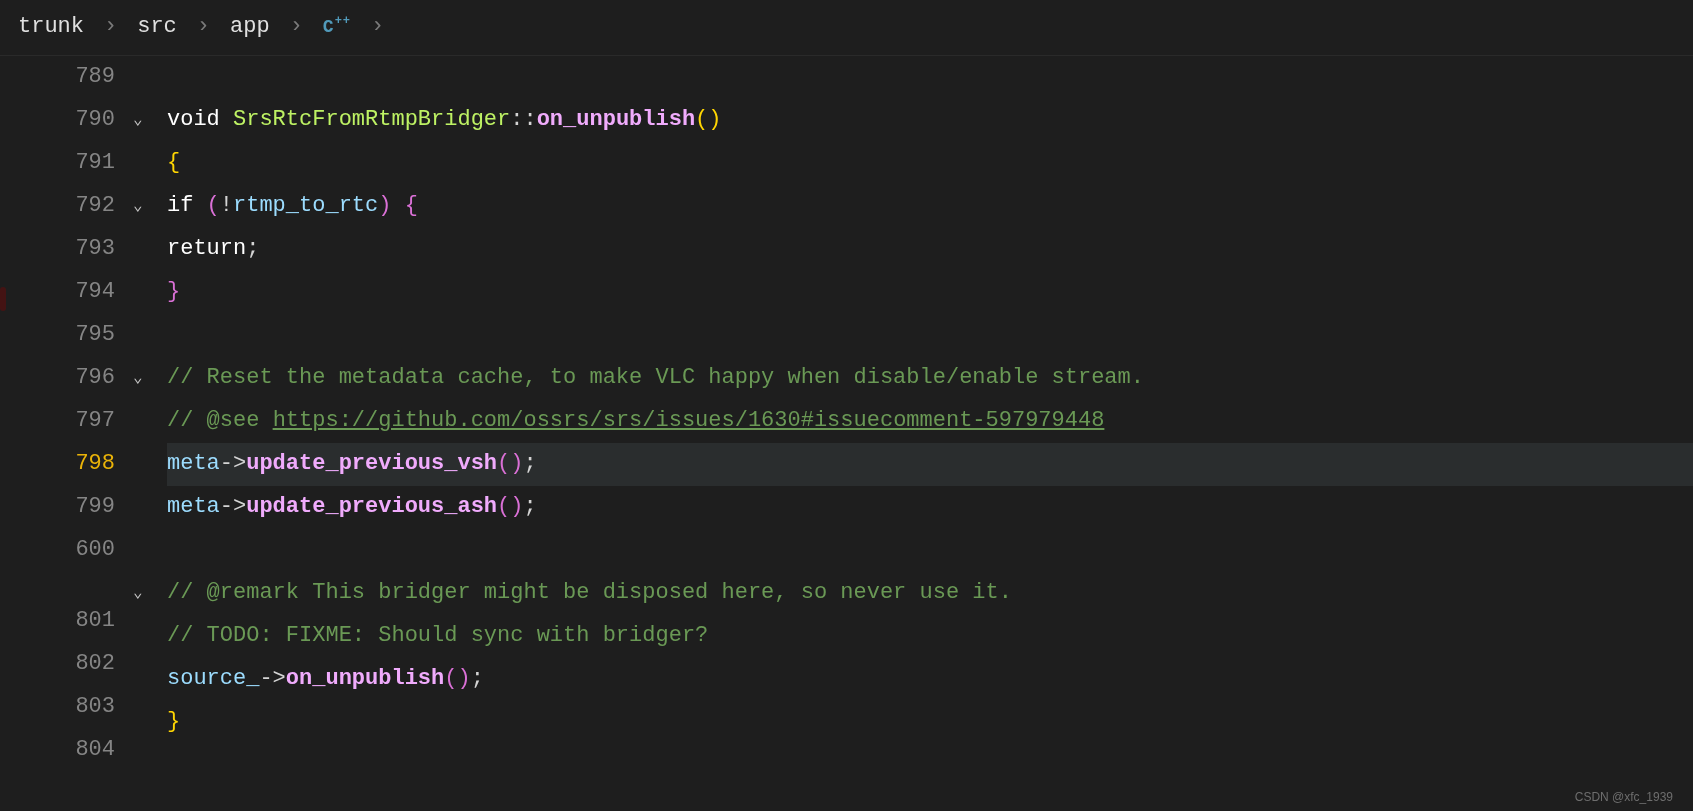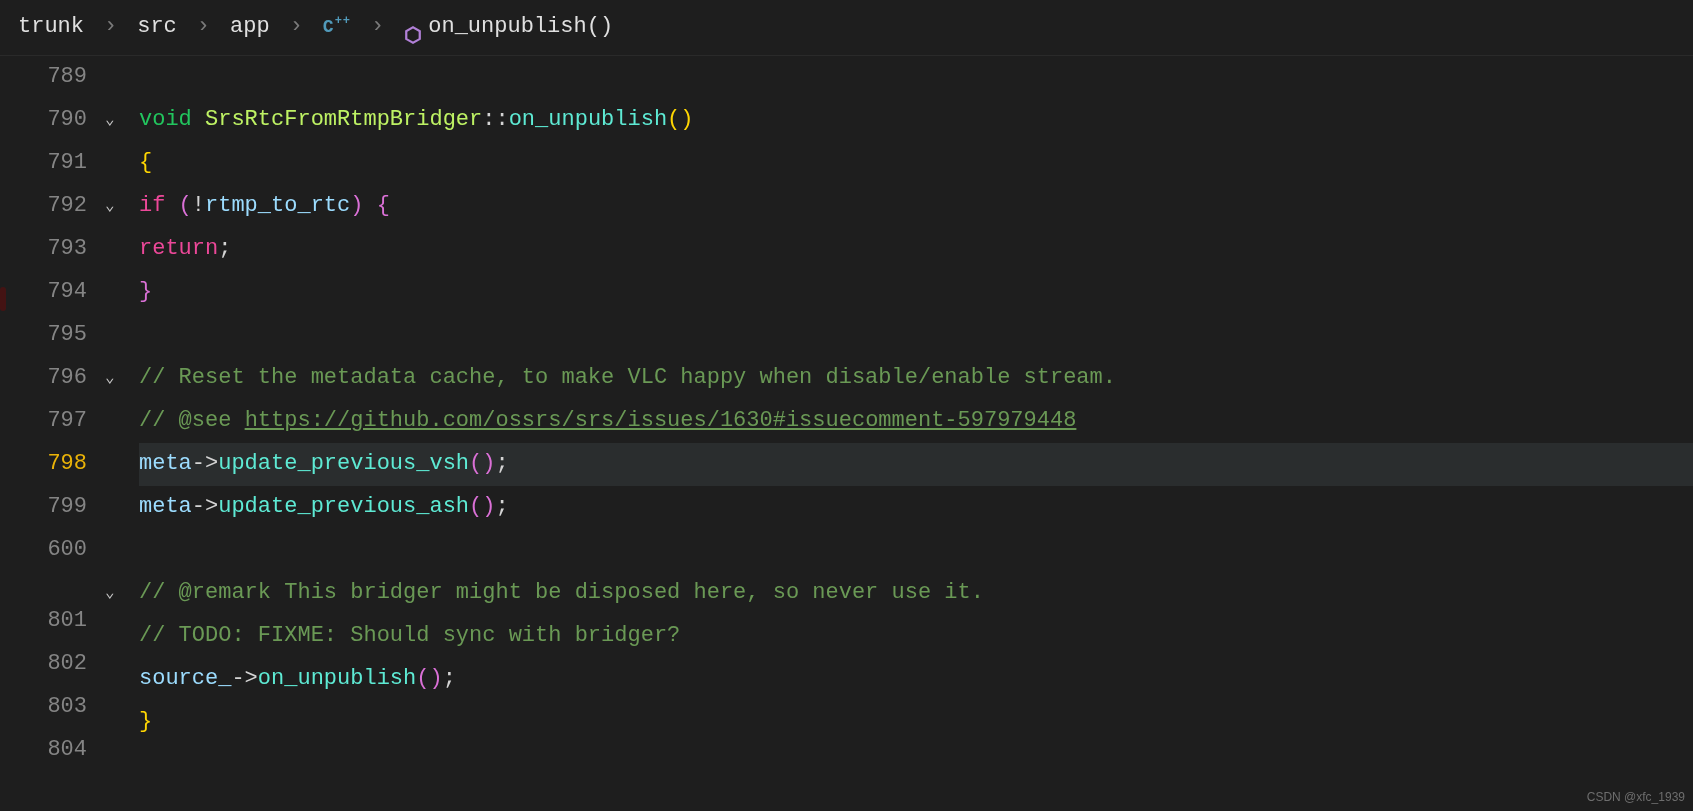--- a/index.html
+++ b/index.html
@@ -27,21 +27,21 @@
     }
     .breadcrumbs .sep { color:#7a7a7a; }
     .crumb { display:inline-flex; align-items:center; gap:6px; color:#e0e0e0; cursor:pointer;}
     .crumb span { color:#e0e0e0; }
     .crumb-icon.cpp { color:#519aba; font-weight:700; font-size:18px; letter-spacing:1px;}
     .crumb-icon.cpp sup{ font-size:12px; vertical-align:top;}
     .crumb-icon.method { color:#b180d7; display:inline-block; width:18px; height:18px; }
     .crumb-icon.method svg{ width:18px; height:18px; }
 
     
-    .editor { display:flex; height:calc(100% - 56px); position:relative;}
+    .editor { display:flex; height:calc(100% - 56px); position:relative;padding-left:28px;}
     .gutter {
       width:105px;
       text-align:right;
       padding-right:18px;
       color:#858585;
       user-select:none;
       font-size:22px;
     }
     .fold-col {
       width:34px;
@@ -52,35 +52,35 @@
     .code {
       flex:1;
       white-space:pre;
     }
     .line { height:43px; display:flex; align-items:center; }
     .gutter .line.active { color:#eab308; }
     .code .line.active { background:#2a2d2e; }
     .gutter .line.active { background:transparent; }
 
     
-    .kw   { color:#22c55e; }
+    .kw   { color:#ffffff; }
     .type { color:#bef264; }
-    .fn   { color:#5eead4; }
+    .fn   { color:#f0abfc;font-weight:bold; }
     .var  { color:#9cdcfe; }
     .op   { color:#d4d4d4; }
     .br-y { color:#ffd602; }
     .br-p { color:#da70d6; }
-    .ctl  { color:#ec4899; }
+    .ctl  { color:#ffffff; }
     .cm   { color:#6a9955; }
     .cm u { text-decoration:underline; text-decoration-color:#6a9955;}
     .fold { color:#c5c5c5; cursor:pointer;}
 
     .watermark{
       position:absolute;
-      right:8px;
+      right:20px;
       bottom:2px;
       font-size:12px;
       color:#6e6e6e;
       font-family:Arial,sans-serif;
     }
 
     .red-edge{
       position:absolute;
       left:0;
       top:231px; 
@@ -104,28 +104,20 @@
   </span>
   <span class="sep">›</span>
   <span class="crumb">
     <span>app</span>
   </span>
   <span class="sep">›</span>
   <span class="crumb">
     <span class="crumb-icon cpp">C<sup>++</sup></span>
   </span>
   <span class="sep">›</span>
-  <span class="crumb">
-    <span class="crumb-icon method">
-      <svg viewBox="0 0 16 16">
-          <path fill="#b180d7" d="M8 0l7 4v8l-7 4-7-4V4l7-4zm0 2.2L3 5v6l5 2.8L13 11V5L8 2.2z"></path>
-        </svg>
-    </span>
-    <span>on_unpublish()</span>
-  </span>
 </div>
 
 <div class="editor">
   <div class="red-edge"></div>
   <div class="gutter" id="gutter">
       <div class="line" style="justify-content: flex-end;">789</div>
       <div class="line" style="justify-content: flex-end;">790</div>
       <div class="line" style="justify-content: flex-end;">791</div>
       <div class="line" style="justify-content: flex-end;">792</div>
       <div class="line" style="justify-content: flex-end;">793</div>

